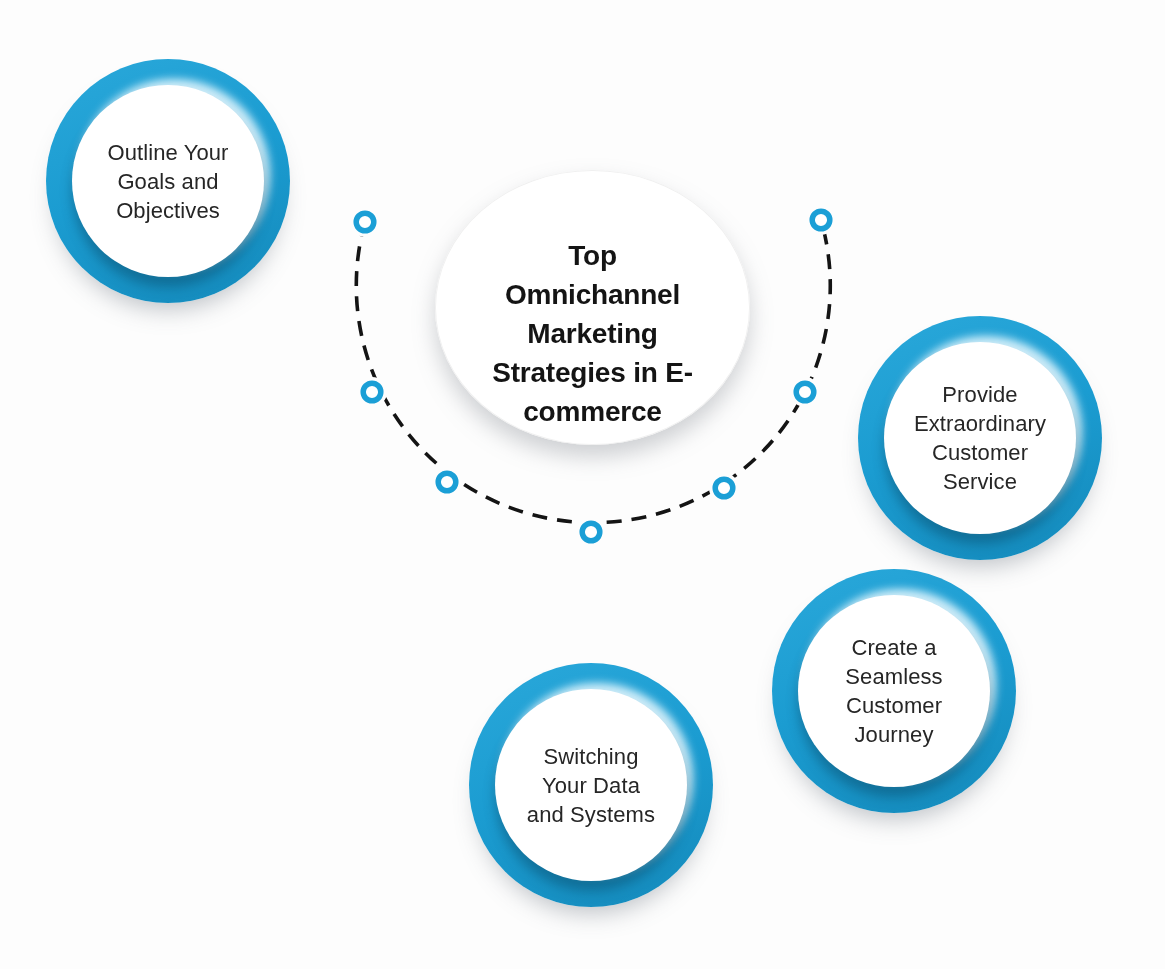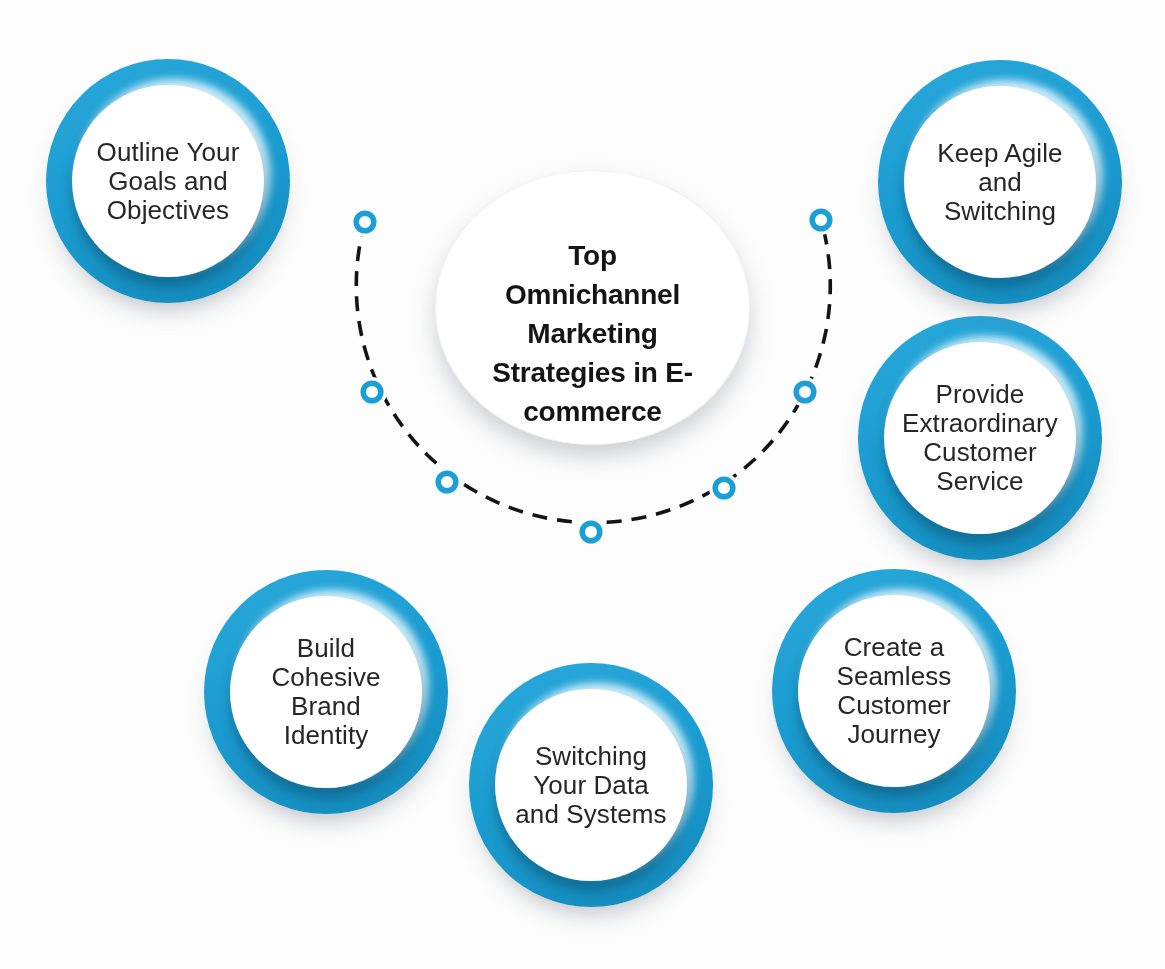--- a/index.html
+++ b/index.html
@@ -28,21 +28,21 @@
     box-shadow:0 16px 24px -10px rgba(110,120,130,0.45);
     display:flex;align-items:center;justify-content:center;
   }
   .sat-inner{
     width:192px;height:192px;border-radius:50%;
     background:var(--circle-white);
     box-shadow:0 10px 12px rgba(8,64,94,0.42), 6px -6px 9px rgba(218,242,252,0.95);
     display:flex;align-items:center;justify-content:center;text-align:center;
   }
   .sat-label{
-    font-size:26px;line-height:29px;color:var(--text-dark);
+    font-size:22px;line-height:29px;color:var(--text-dark);
     white-space:pre-line;letter-spacing:0.1px;
   }
   .center-circle{
     position:absolute;left:435px;top:170px;width:315px;height:275px;border-radius:50%;
     background:var(--circle-white);
     box-shadow:inset 0 0 0 1px #f0f0f0, 0 12px 22px rgba(120,125,135,0.35);
     display:flex;align-items:flex-end;justify-content:center;text-align:center;
   }
   .center-title{
     font-size:28px;line-height:39px;font-weight:700;color:var(--title-black);
@@ -92,28 +92,20 @@
 
   <div class="sat pos-1">
     <div class="sat-inner">
       <span class="sat-label">Outline Your
 Goals and
 Objectives</span>
     </div>
   </div>
 
 
-  <div class="sat pos-3">
-    <div class="sat-inner">
-      <span class="sat-label">Build
-Cohesive
-Brand
-Identity</span>
-    </div>
-  </div>
 
   <div class="sat pos-4">
     <div class="sat-inner">
       <span class="sat-label">Switching
 Your Data
 and Systems</span>
     </div>
   </div>
 
   <div class="sat pos-5">
@@ -127,21 +119,14 @@
 
   <div class="sat pos-6">
     <div class="sat-inner">
       <span class="sat-label">Provide
 Extraordinary
 Customer
 Service</span>
     </div>
   </div>
 
-  <div class="sat pos-7">
-    <div class="sat-inner">
-      <span class="sat-label">Keep Agile
-and
-Switching</span>
-    </div>
-  </div>
 
 </div>
 
 </body></html>

